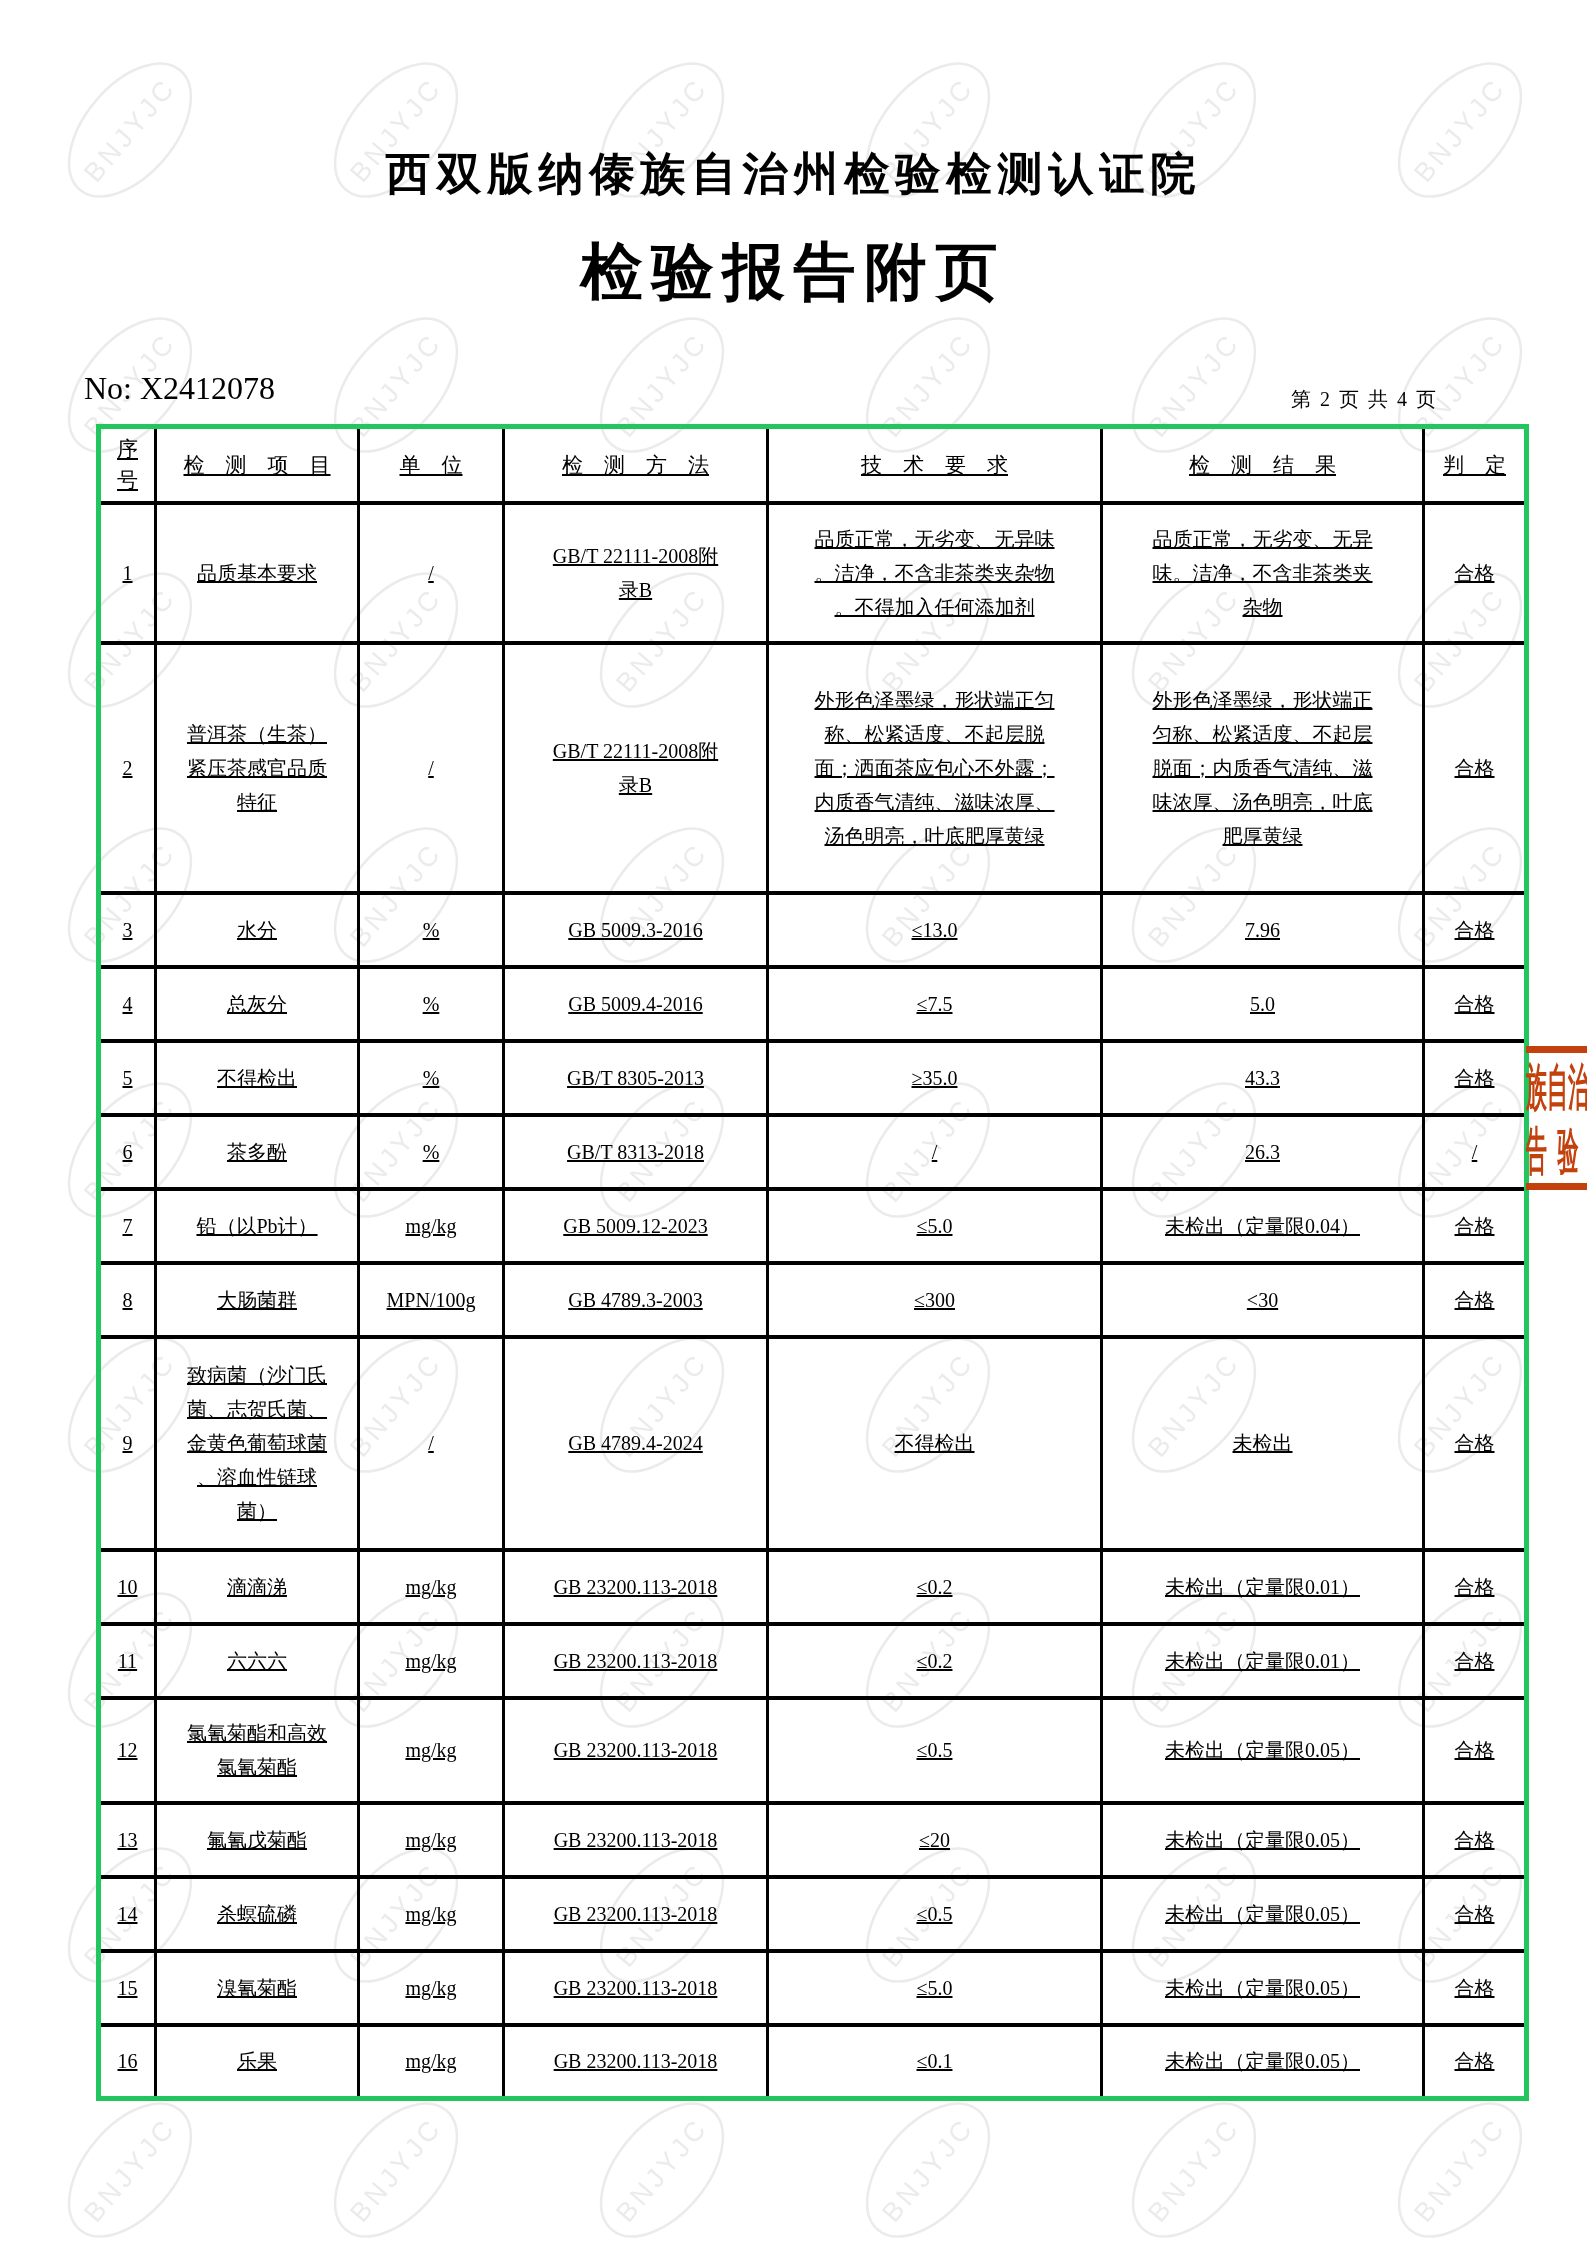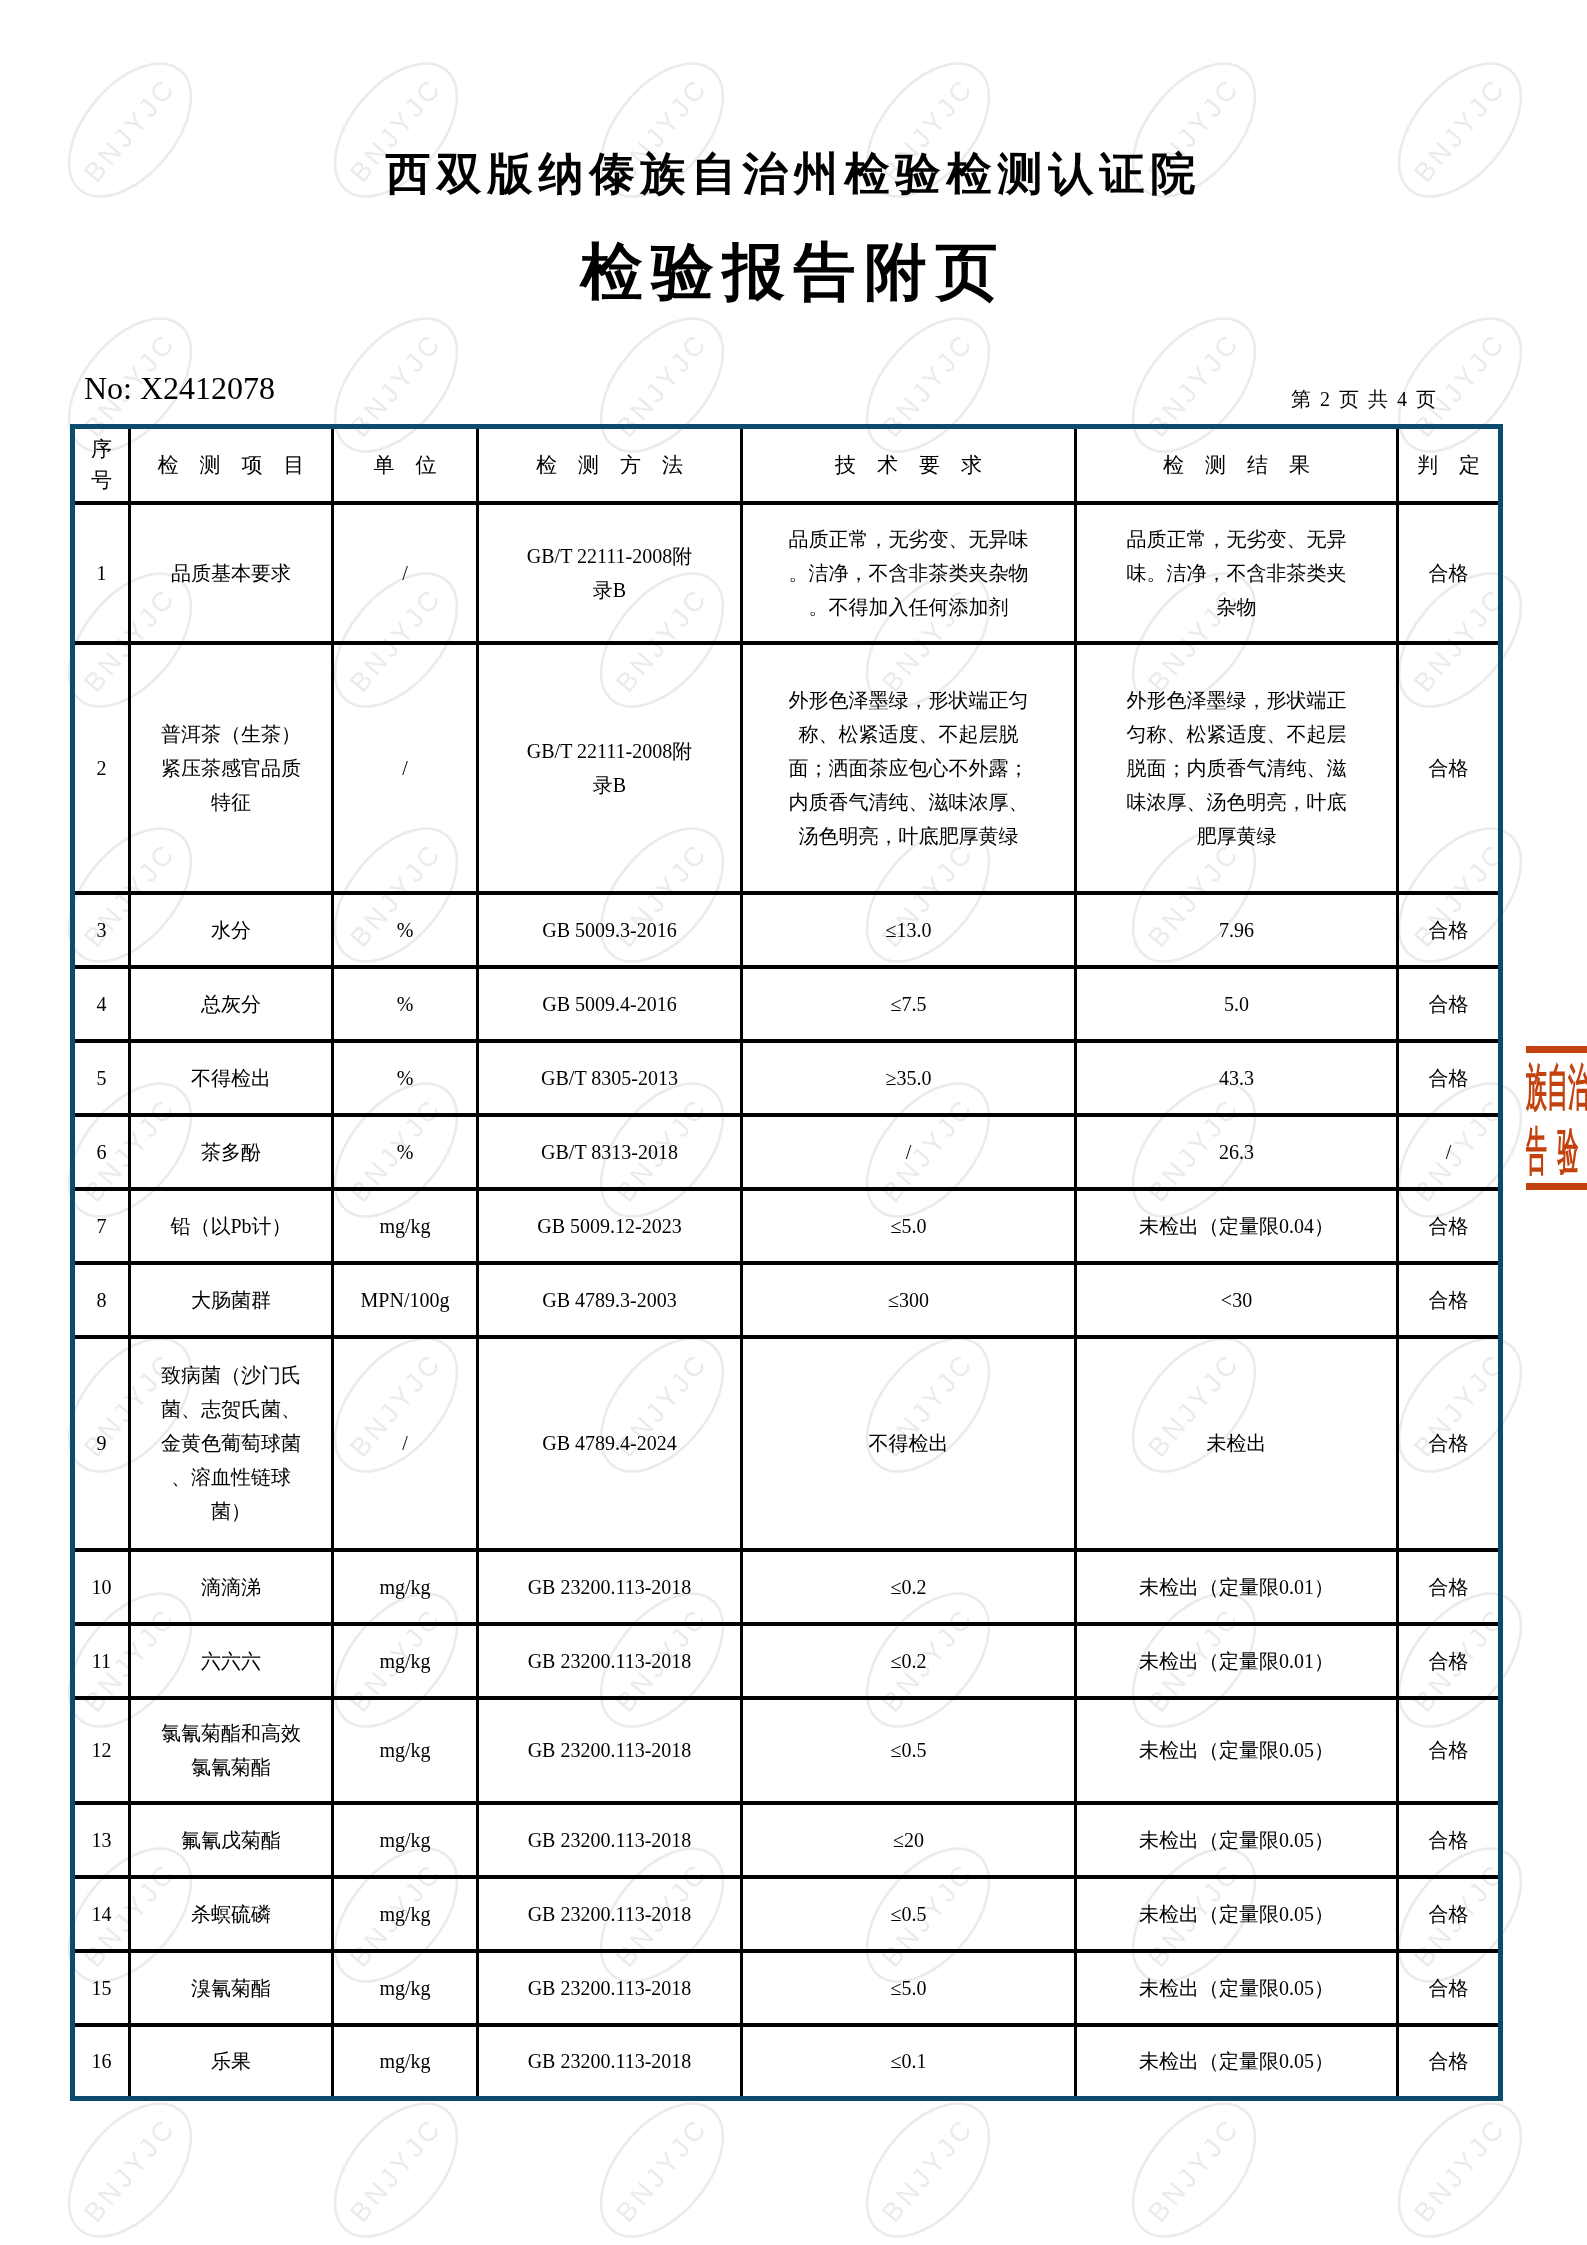--- a/index.html
+++ b/index.html
@@ -19,24 +19,25 @@
   }
   .doc-title{
     position:absolute;left:0;top:230px;width:100%;
     text-align:center;font-size:62px;font-weight:700;letter-spacing:9px;
     white-space:nowrap;
   }
   .report-no{position:absolute;left:84px;top:370px;font-size:32px;}
   .page-info{position:absolute;right:149px;top:386px;font-size:20px;letter-spacing:2px;}
 
   table.tbl{
-    position:absolute;left:70px;top:424px;
+    position:absolute;left:96px;top:424px;
     border-collapse:collapse;table-layout:fixed;
     width:1428px;
-    border:5px solid #0c4a6e;
+    border:5px solid #22c55e;
+    text-decoration:underline;
   }
   .tbl col.c1{width:57px;}
   .tbl col.c2{width:203px;}
   .tbl col.c3{width:145px;}
   .tbl col.c4{width:264px;}
   .tbl col.c5{width:334px;}
   .tbl col.c6{width:322px;}
   .tbl col.c7{width:103px;}
   .tbl th,.tbl td{
     border-left:3px solid #000;border-right:3px solid #000;

